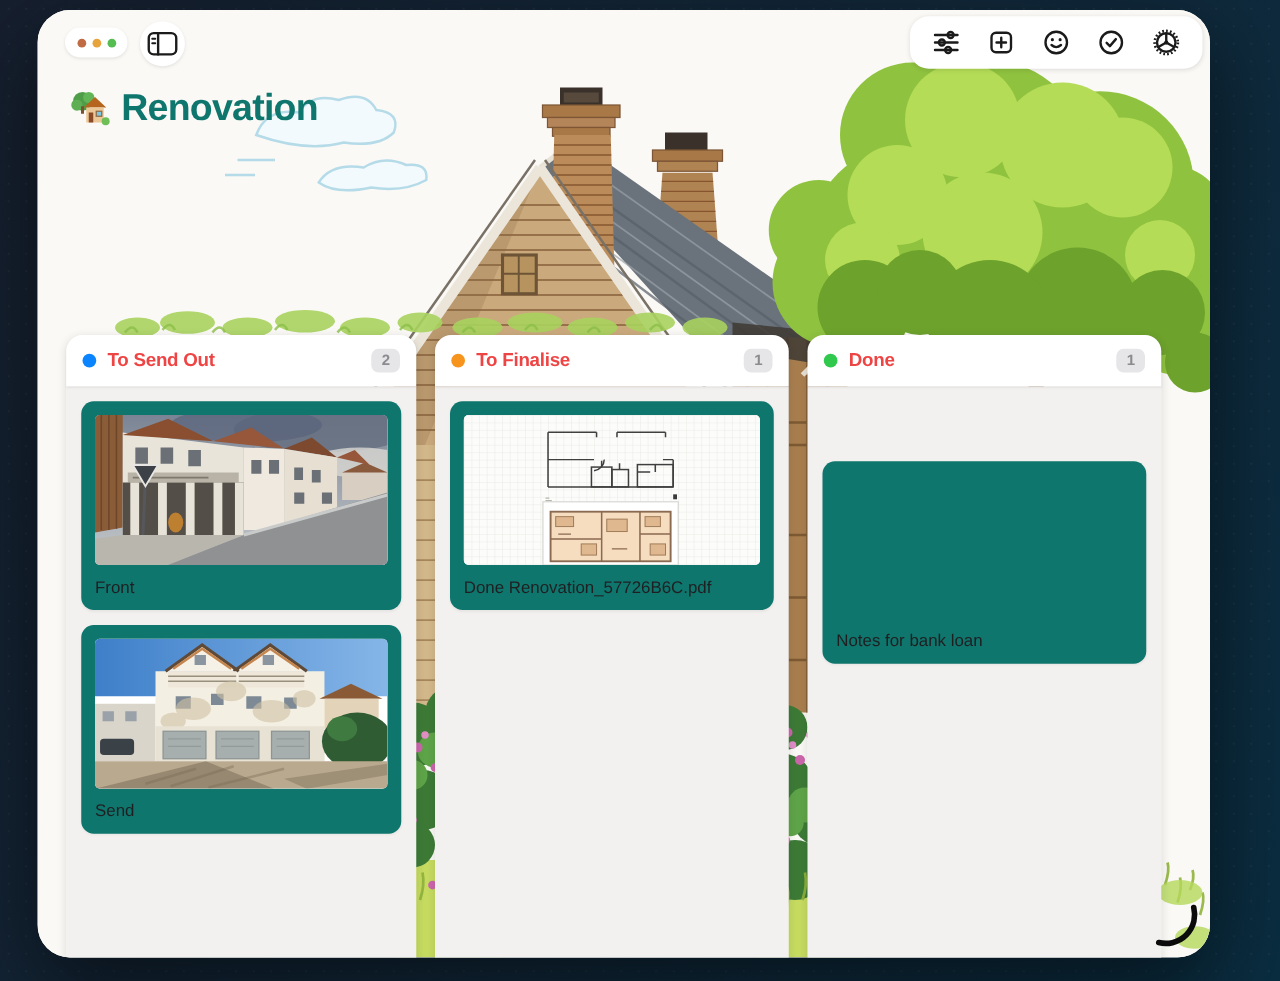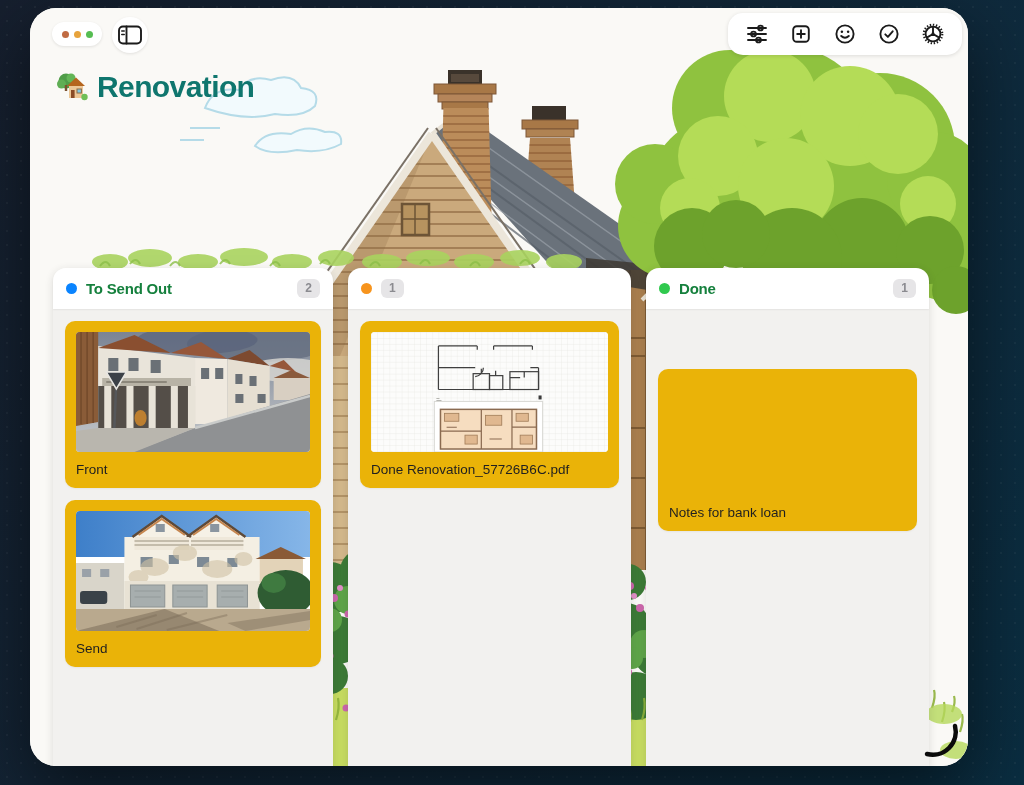--- a/index.html
+++ b/index.html
@@ -57,28 +57,28 @@
   }
   .col-1 { left:23px;  width:280px; }
   .col-2 { left:318px; width:283px; }
   .col-3 { left:616px; width:283px; }
   .col-header {
     height:41px; background:#ffffff; border-radius:13px 13px 0 0;
     display:flex; align-items:center; padding:0 13px; gap:9px; flex:0 0 auto;
     box-shadow:0 1px 2px rgba(0,0,0,0.06); position:relative; z-index:2;
   }
   .col-dot { width:11px; height:11px; border-radius:50%; flex:0 0 auto; }
-  .col-name { font-size:15px; font-weight:bold; color:#15803d; letter-spacing:-0.2px; flex:1; }
+  .col-name { font-size:15px; font-weight:bold; color:#ef4444; letter-spacing:-0.2px; flex:1; }
   .col-count {
     background:#e6e5e7; color:#8b8b90; font-size:12px; font-weight:bold;
     border-radius:6px; padding:2px 8px; line-height:15px;
   }
   .col-body { flex:1; background:#f2f1ef; padding:12px; display:flex; flex-direction:column; gap:12px; }
   .card {
-    background:#eab308; border-radius:10px; padding:11px 11px 10px 11px;
+    background:#0f766e; border-radius:10px; padding:11px 11px 10px 11px;
     box-shadow:0 1px 2px rgba(0,0,0,0.05); cursor:pointer;
   }
   .thumb { width:100%; height:120px; border-radius:4px; overflow:hidden; background:#fff; }
   .thumb svg { display:block; width:100%; height:100%; }
   .card-label { margin-top:9px; font-size:13.5px; color:#1f1f21; line-height:17px; }
   .card.note { min-height:162px; display:flex; flex-direction:column; justify-content:flex-end;margin-top:48px; }
   .card.note .card-label { margin-top:0; }
 
   
   .resize-corner { position:absolute; right:5px; bottom:4px; width:44px; height:44px; cursor:nwse-resize; }
@@ -484,20 +484,21 @@
         </div>
         <div class="card-label">Send</div>
       </article>
 
     </div>
   </section>
 
   <section class="column col-2">
     <header class="col-header">
       <span class="col-dot" style="background: rgb(247, 148, 29);"></span>
+      <span class="col-name">To Finalise</span>
       <span class="col-count">1</span>
     </header>
     <div class="col-body">
 
       <article class="card">
         <div class="thumb">
           <svg viewBox="0 0 232 121" preserveAspectRatio="none">
             <defs>
               <pattern id="grid" width="6" height="6" patternUnits="userSpaceOnUse">
                 <path d="M6,0 L0,0 0,6" fill="none" stroke="#e9e9e5" stroke-width="0.8"></path>

